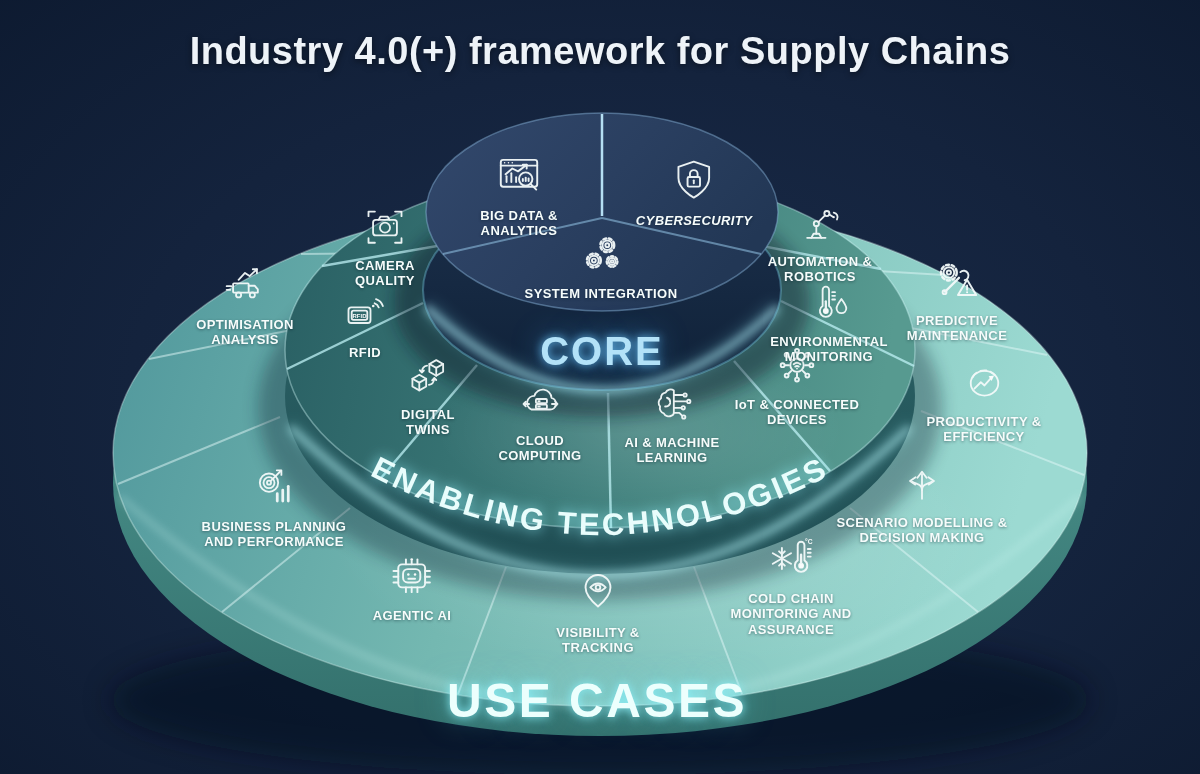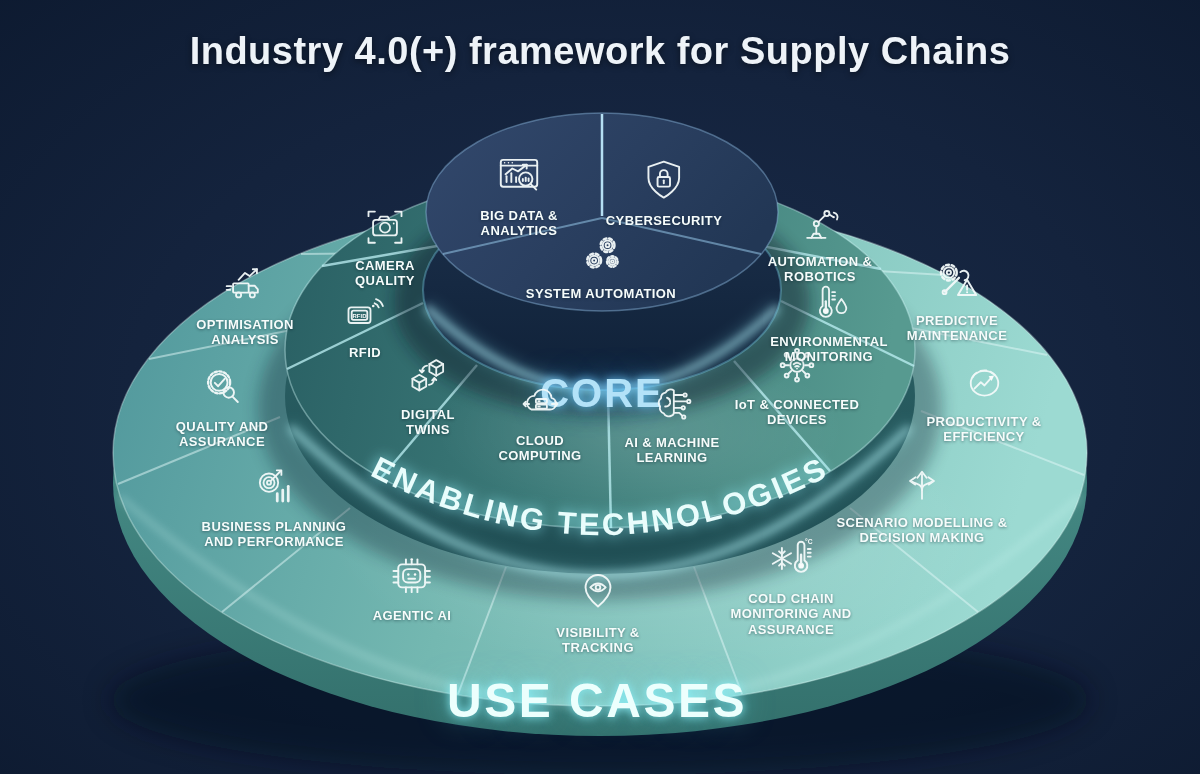--- a/index.html
+++ b/index.html
@@ -22,21 +22,20 @@
   .seg .lbl{
     font-size:13px;font-weight:700;letter-spacing:.4px;line-height:1.18;
     text-shadow:0 1px 3px rgba(8,28,40,.45);
   }
   .seg svg{stroke:#f4fafa;fill:none;stroke-width:2;stroke-linecap:round;stroke-linejoin:round;opacity:.95;}
   .nowrap{white-space:nowrap;}
   .tier-label{position:absolute;transform:translate(-50%,-50%);font-weight:700;}
   .tier-core{
     font-size:40px;letter-spacing:2px;color:#b3e2f8;
     text-shadow:0 0 10px rgba(110,200,255,.95),0 0 28px rgba(70,180,255,.6);
-    margin-top:42px;
   }
   .tier-use{
     font-size:48px;letter-spacing:2.5px;color:#ecfffd;
     text-shadow:0 0 10px rgba(140,245,255,.9),0 0 30px rgba(110,230,245,.55);
   }
   .arc-text{
     font-size:31px;font-weight:700;letter-spacing:3px;fill:#e9fdfc;
     font-family:"Liberation Sans",sans-serif;
     filter:drop-shadow(0 0 7px rgba(150,245,255,.85));
   }
@@ -180,21 +179,21 @@
         <circle cx="31" cy="27" r="7"></circle>
           <line x1="36" y1="32" x2="42" y2="38"></line>
         <line x1="28" y1="29" x2="28" y2="27"></line>
           <line x1="31" y1="29" x2="31" y2="25.5"></line>
           <line x1="34" y1="29" x2="34" y2="26.5"></line>
       </svg>
     </span>
     <div class="lbl" style="width:100px;">BIG DATA &amp; ANALYTICS</div>
   </div>
 
-  <div class="seg" style="left:664px;top:193px;">
+  <div class="seg" style="left:694px;top:193px;font-style:italic;">
     <span>
       <svg width="46" height="46" viewBox="0 0 48 48">
         <path d="M24 4 L40 9.5 V21 C40 32.5 25 41 24 41.5 C23 41 8 32.5 8 21 V9.5 Z"></path>
         <rect x="17.5" y="20" width="13" height="10" rx="1.5"></rect>
         <path d="M20 20 v-3.2 a4 4 0 0 1 8 0 V20"></path>
         <line x1="24" y1="23.5" x2="24" y2="26.5"></line>
       </svg>
     </span>
     <div class="lbl nowrap">CYBERSECURITY</div>
   </div>
@@ -206,21 +205,21 @@
         <circle cx="17" cy="31" r="5"></circle>
           <circle cx="17" cy="31" r="2"></circle>
         <circle cx="31" cy="15" r="7.2" stroke-dasharray="3 2.9" stroke-width="2.6"></circle>
         <circle cx="31" cy="15" r="5"></circle>
           <circle cx="31" cy="15" r="2"></circle>
         <circle cx="36" cy="32" r="5.6" stroke-dasharray="2.5 2.4" stroke-width="2.4"></circle>
         <circle cx="36" cy="32" r="3.6"></circle>
           <circle cx="36" cy="32" r="1.4"></circle>
       </svg>
     </span>
-    <div class="lbl nowrap">SYSTEM AUTOMATION</div>
+    <div class="lbl nowrap">SYSTEM INTEGRATION</div>
   </div>
 
   <div class="seg" style="left:385px;top:247px;">
     <span>
       <svg width="44" height="44" viewBox="0 0 48 48">
         <path d="M6 12 V7 H13"></path>
           <path d="M35 7 H42 V12"></path>
           <path d="M42 36 V41 H35"></path>
           <path d="M13 41 H6 V36"></path>
         <rect x="11" y="16" width="26" height="17" rx="3"></rect>
@@ -364,32 +363,20 @@
         <path d="M28 23.5 h6.5 l3.5 4 v3.5 h-10"></path>
         <circle cx="17" cy="33.5" r="2.8"></circle>
           <circle cx="32" cy="33.5" r="2.8"></circle>
         <polyline points="17,17 24,9.5 29,13 37,5.5"></polyline>
           <polyline points="32.5,5.5 37,5.5 37,10"></polyline>
       </svg>
     </span>
     <div class="lbl" style="width:120px;">OPTIMISATION ANALYSIS</div>
   </div>
 
-  <div class="seg" style="left:222px;top:407px;">
-    <span>
-      <svg width="46" height="46" viewBox="0 0 48 48">
-        <circle cx="21" cy="19" r="11.5" stroke-dasharray="2.6 2.3" stroke-width="2.4"></circle>
-        <circle cx="21" cy="19" r="8.8"></circle>
-        <polyline points="16.5,19.5 20,23 27,15"></polyline>
-        <circle cx="31" cy="29.5" r="5.5"></circle>
-        <line x1="35" y1="33.8" x2="40.5" y2="39.5"></line>
-      </svg>
-    </span>
-    <div class="lbl" style="width:110px;">QUALITY AND ASSURANCE</div>
-  </div>
 
   <div class="seg" style="left:274px;top:508px;">
     <span>
       <svg width="46" height="44" viewBox="0 0 48 48">
         <circle cx="18" cy="18" r="10"></circle>
           <circle cx="18" cy="18" r="6"></circle>
           <circle cx="18" cy="18" r="2.2"></circle>
         <line x1="20" y1="16" x2="31" y2="5"></line>
           <polyline points="26.5,4.5 31.5,4.5 31.5,9.5"></polyline>
         <line x1="27" y1="38" x2="27" y2="30" stroke-width="3"></line>

